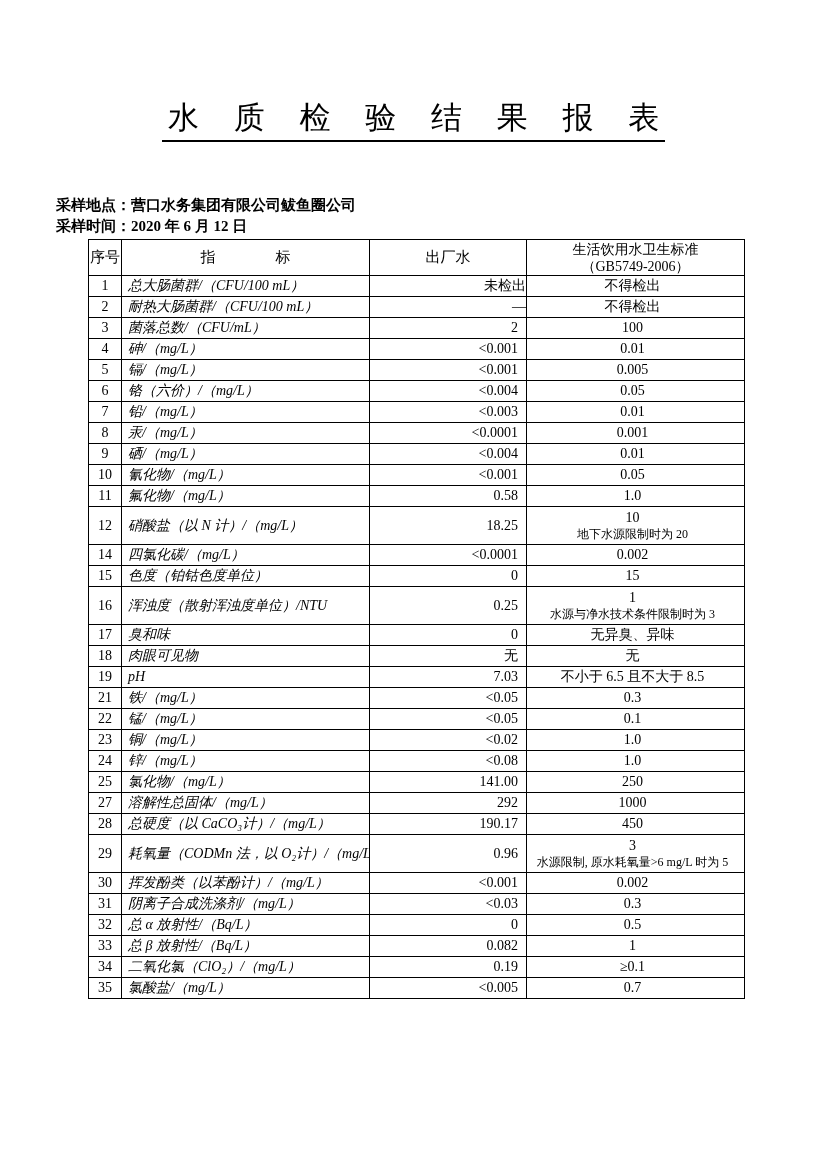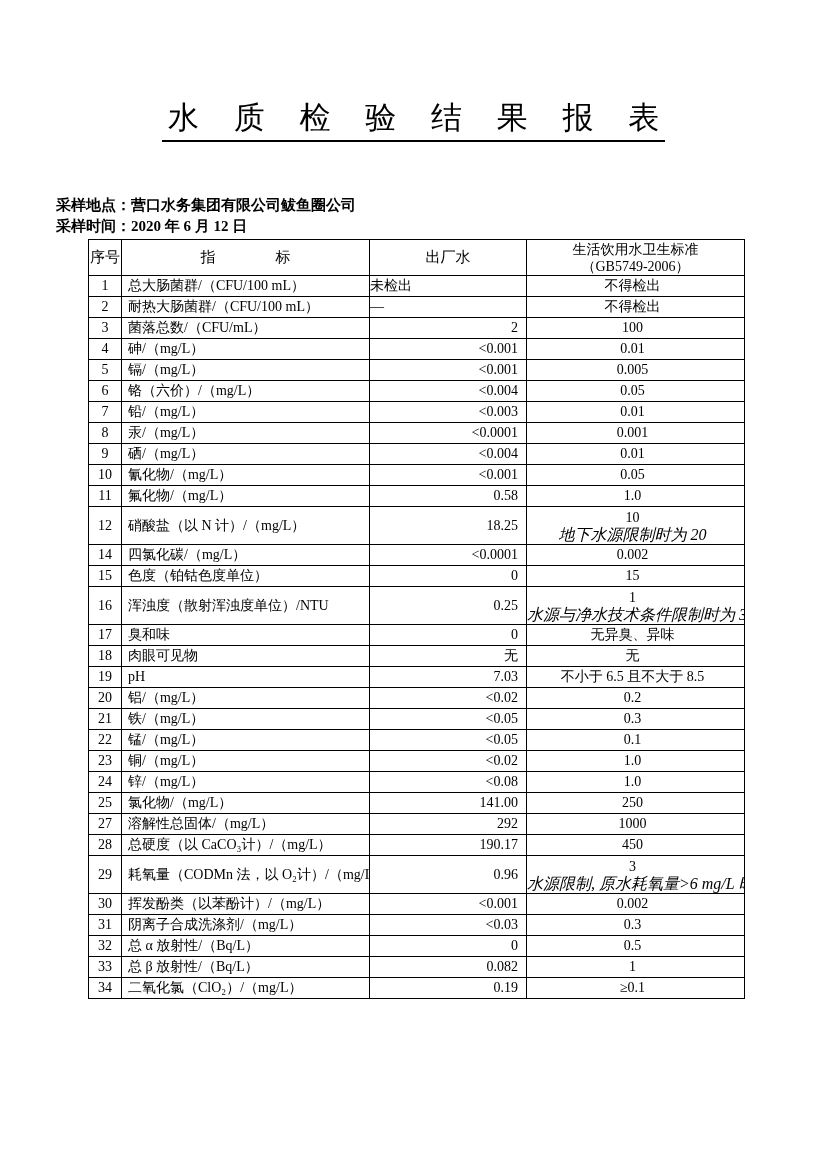--- a/index.html
+++ b/index.html
@@ -48,26 +48,26 @@
   .grid thead tr { height: 36px; }
   .grid thead th { font-size: 15px; text-align: center; }
   .grid th.h-std { font-size: 14px; }
   .grid th.h-std div { line-height: 17px; }
 
   .grid tbody tr { height: 21px; }
   .grid tbody tr.tall { height: 38px; }
   .grid tbody td { font-size: 14px; }
 
   td.c-no  { text-align: center; }
-  td.c-ind { text-align: left; padding-left: 6px; }
+  td.c-ind { text-align: left; padding-left: 6px; font-style: italic; }
   td.c-val { text-align: right; padding-right: 8px; }
-  td.c-val.center { text-align: left; padding-right: 0; }
+  td.c-val.center { text-align: right; padding-right: 0; }
   td.c-std { text-align: center; padding-right: 6px; }
   td.c-std .std-main { line-height: 18px; }
-  td.c-std .std-note { font-size: 16px; line-height: 15px; font-style: italic; }
+  td.c-std .std-note { font-size: 12px; line-height: 15px; }
 </style>
 </head>
 <body>
 
 <div class="page">
 
   <div class="title-wrap">
     <h1 class="doc-title">水 质 检 验 结 果 报 表</h1>
   </div>
 
@@ -251,29 +251,20 @@
         <tr>
     <td class="c-no">19</td>
     <td class="c-ind">pH</td>
     <td class="c-val">7.03</td>
     <td class="c-std">
       <div class="std-main">不小于 6.5 且不大于 8.5</div>
 
     </td>
   </tr>
         <tr>
-    <td class="c-no">20</td>
-    <td class="c-ind">铝/（mg/L）</td>
-    <td class="c-val">&lt;0.02</td>
-    <td class="c-std">
-      <div class="std-main">0.2</div>
-
-    </td>
-  </tr>
-        <tr>
     <td class="c-no">21</td>
     <td class="c-ind">铁/（mg/L）</td>
     <td class="c-val">&lt;0.05</td>
     <td class="c-std">
       <div class="std-main">0.3</div>
 
     </td>
   </tr>
         <tr>
     <td class="c-no">22</td>
@@ -376,16 +367,25 @@
   </tr>
         <tr>
     <td class="c-no">34</td>
     <td class="c-ind">二氧化氯（ClO₂）/（mg/L）</td>
     <td class="c-val">0.19</td>
     <td class="c-std">
       <div class="std-main">≥0.1</div>
 
     </td>
   </tr>
+        <tr>
+    <td class="c-no">35</td>
+    <td class="c-ind">氯酸盐/（mg/L）</td>
+    <td class="c-val">&lt;0.005</td>
+    <td class="c-std">
+      <div class="std-main">0.7</div>
+
+    </td>
+  </tr>
       </tbody>
   </table>
 
 </div>
 
 </body></html>

